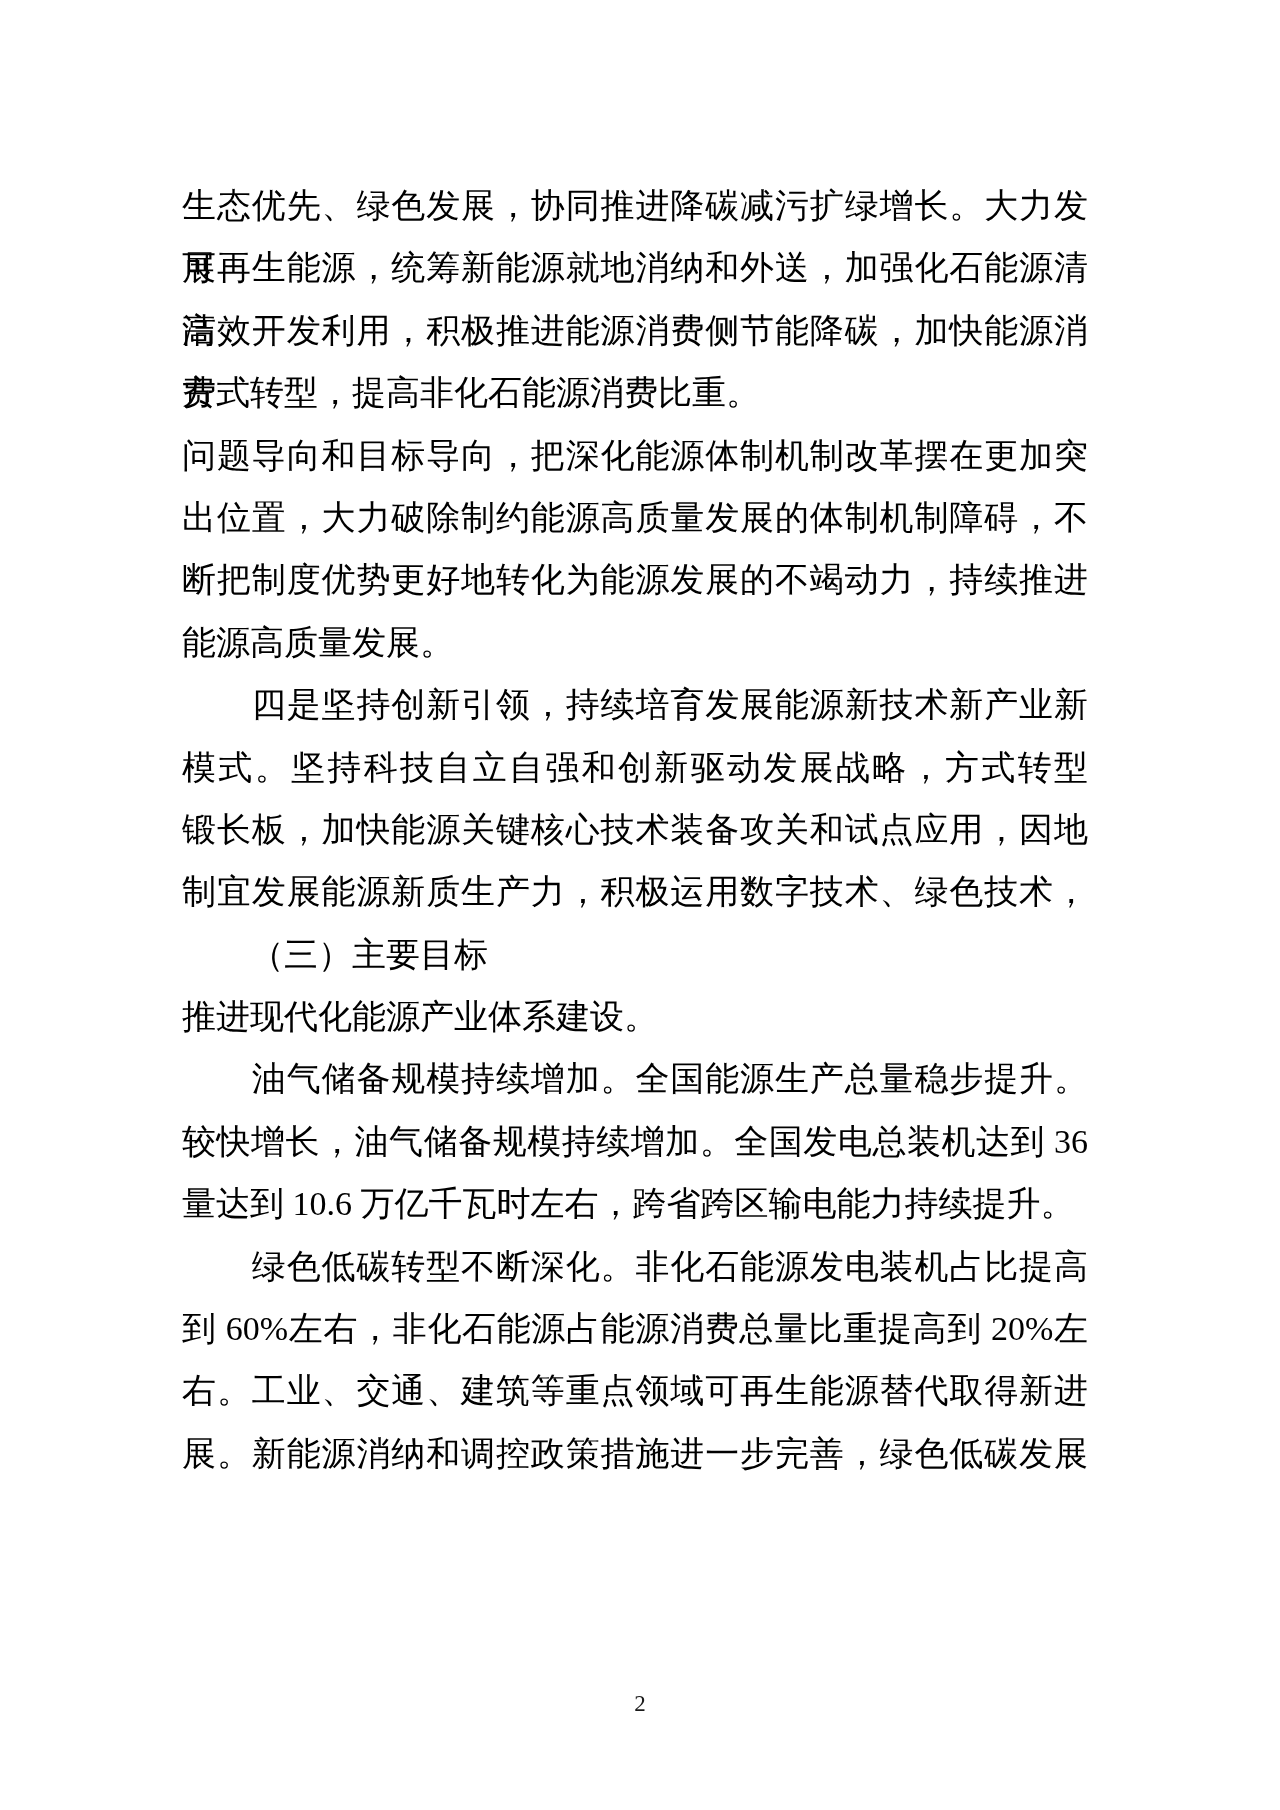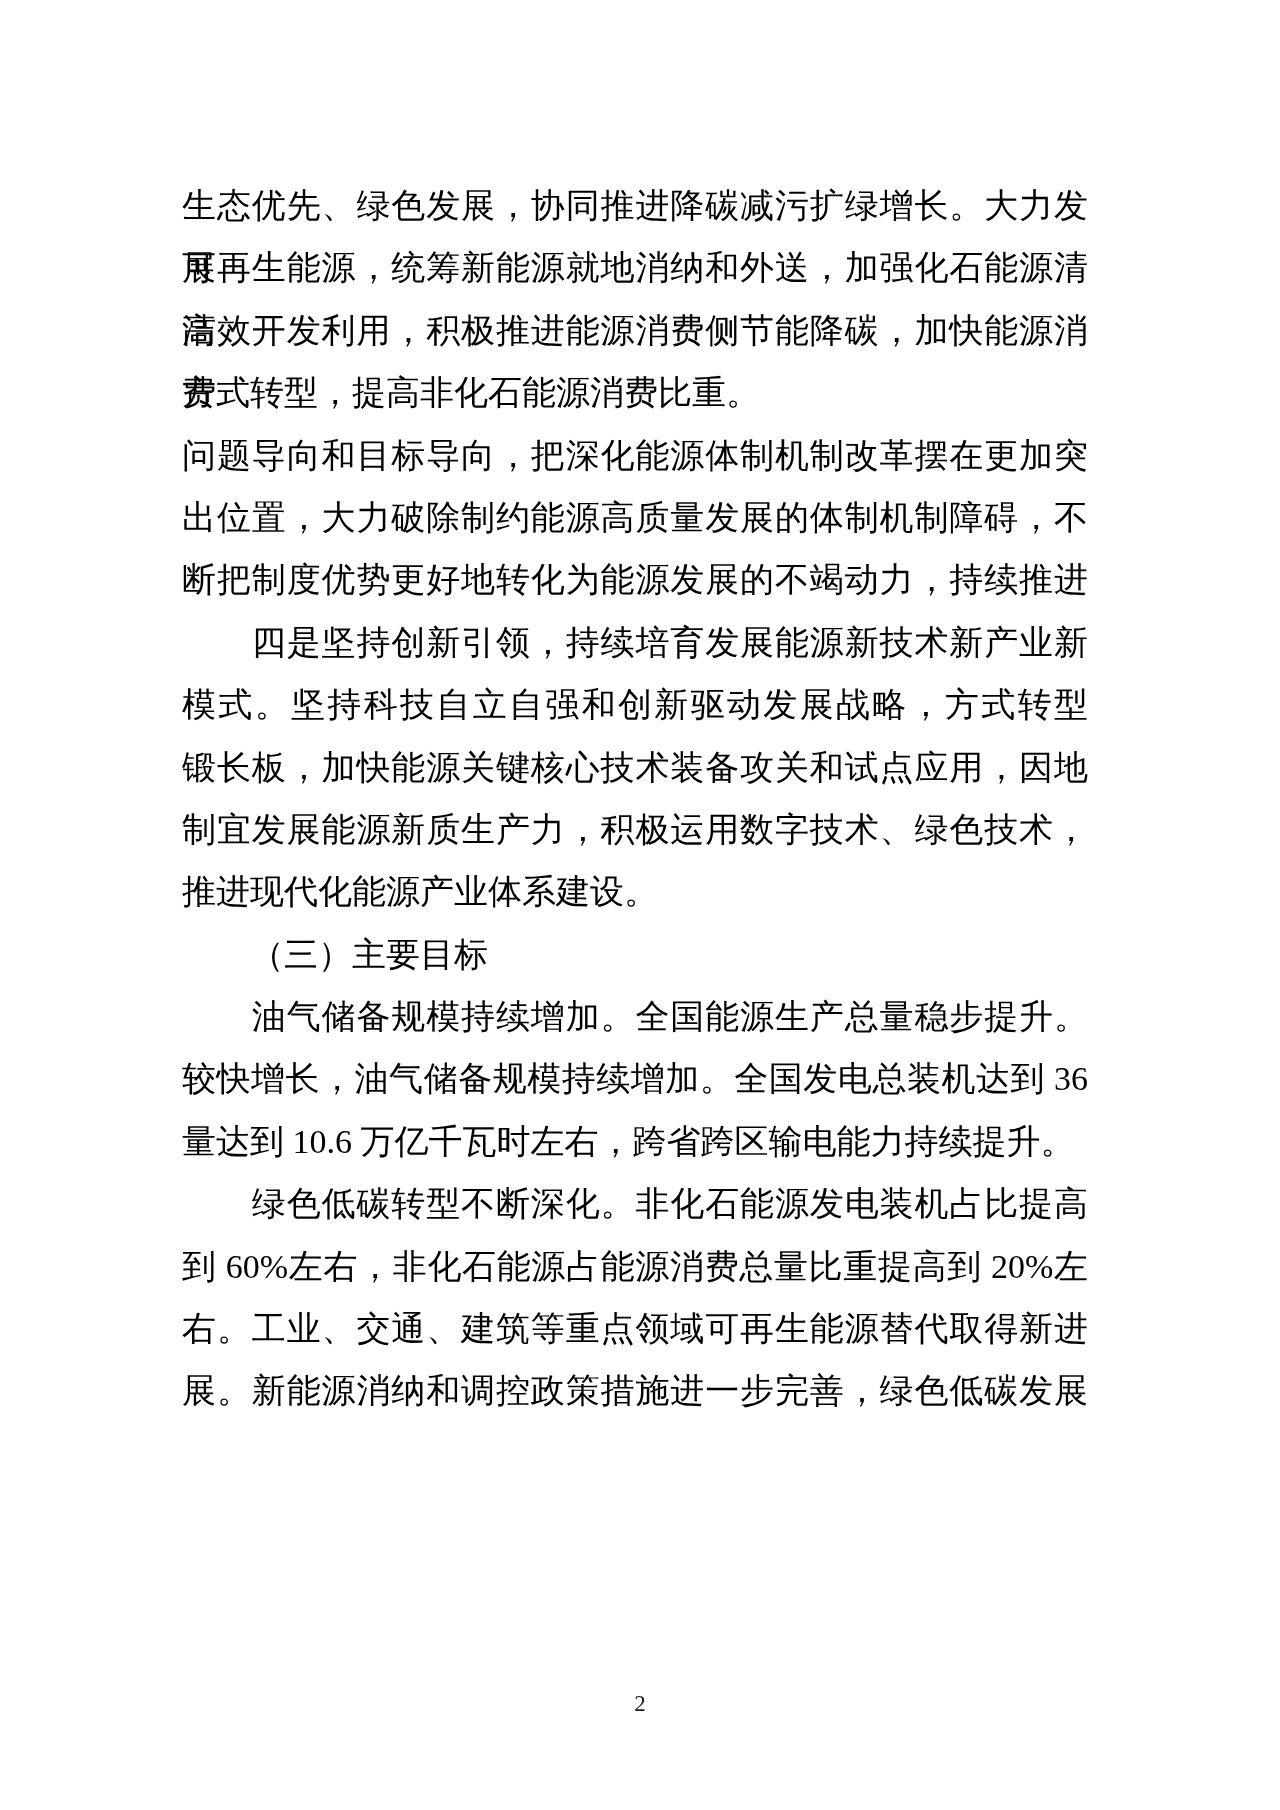--- a/index.html
+++ b/index.html
@@ -61,26 +61,27 @@
 
 <div class="page">
   <div class="content">
     <div class="line">生态优先、绿色发展，协同推进降碳减污扩绿增长。大力发展</div>
     <div class="line">可再生能源，统筹新能源就地消纳和外送，加强化石能源清洁</div>
     <div class="line">高效开发利用，积极推进能源消费侧节能降碳，加快能源消费</div>
     <div class="line pend">方式转型，提高非化石能源消费比重。</div>
     <div class="line">问题导向和目标导向，把深化能源体制机制改革摆在更加突</div>
     <div class="line">出位置，大力破除制约能源高质量发展的体制机制障碍，不</div>
     <div class="line">断把制度优势更好地转化为能源发展的不竭动力，持续推进</div>
+    <div class="line pend">能源高质量发展。</div>
     <div class="line">　　四是坚持创新引领，持续培育发展能源新技术新产业新</div>
     <div class="line">模式。坚持科技自立自强和创新驱动发展战略，方式转型</div>
     <div class="line">锻长板，加快能源关键核心技术装备攻关和试点应用，因地</div>
     <div class="line">制宜发展能源新质生产力，积极运用数字技术、绿色技术，</div>
+    <div class="line pend">　　（三）主要目标</div>
     <div class="line pend">推进现代化能源产业体系建设。</div>
-    <div class="line pend">　　（三）主要目标</div>
     <div class="line">　　油气储备规模持续增加。全国能源生产总量稳步提升。</div>
     <div class="line">较快增长，油气储备规模持续增加。全国发电总装机达到 36</div>
     <div class="line pend">量达到 10.6 万亿千瓦时左右，跨省跨区输电能力持续提升。</div>
     <div class="line">　　绿色低碳转型不断深化。非化石能源发电装机占比提高</div>
     <div class="line">到 60%左右，非化石能源占能源消费总量比重提高到 20%左</div>
     <div class="line">右。工业、交通、建筑等重点领域可再生能源替代取得新进</div>
     <div class="line">展。新能源消纳和调控政策措施进一步完善，绿色低碳发展</div>
   </div>
   <div class="page-number">2</div>
 </div>

